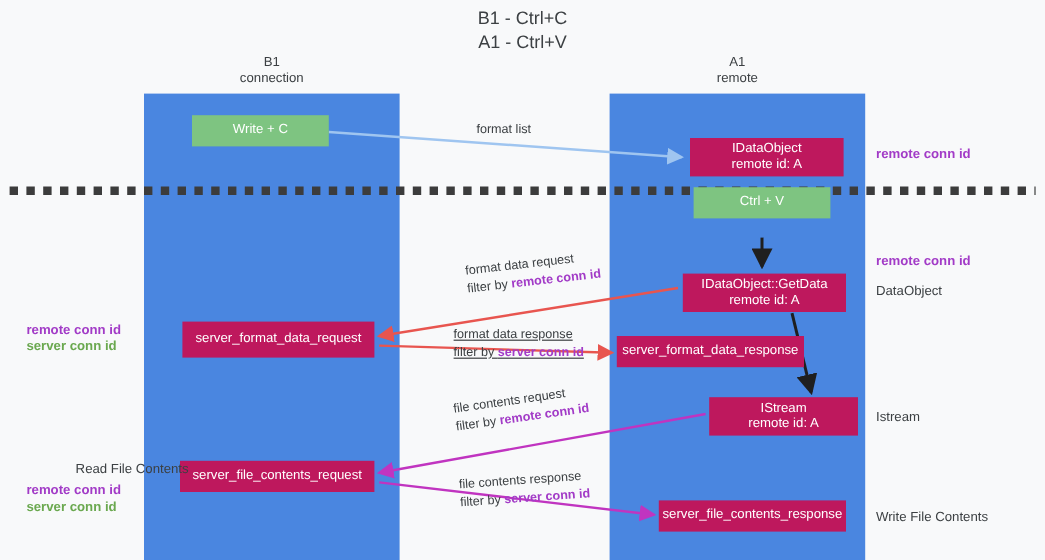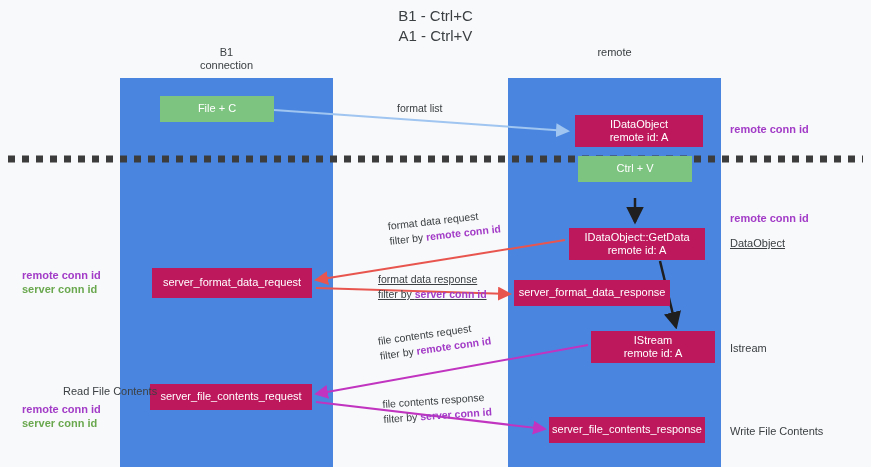--- a/index.html
+++ b/index.html
@@ -43,21 +43,21 @@
   #n-istream{left:591px;top:331px;width:124px;height:32px;}
   #n-srv-file-req{left:150px;top:384px;width:162px;height:26px;}
   #n-srv-file-resp{left:549px;top:417px;width:156px;height:26px;}
 
   .side-label{position:absolute;font-size:11px;line-height:14px;color:#3c4043;}
   .conn-purple{color:#a23bc7;font-weight:bold;}
   .conn-green{color:#6aa84f;font-weight:bold;}
 
   #lbl-remote-1{left:730px;top:122px;}
   #lbl-remote-2{left:730px;top:211px;}
-  #lbl-dataobject{left:730px;top:236px;text-decoration:underline;}
+  #lbl-dataobject{left:730px;top:236px;}
   #lbl-istream{left:730px;top:341px;}
   #lbl-write-file{left:730px;top:424px;}
 
   #lbl-left-conn{left:22px;top:268px;text-align:left;}
   #lbl-read-file{left:28px;top:384px;padding-left:35px;}
   #lbl-left-conn2{left:22px;top:402px;text-align:left;}
 
   .arrow-label{
     position:absolute;font-size:10.5px;line-height:15px;color:#3c4043;
     white-space:nowrap;transform-origin:left top;
@@ -77,20 +77,21 @@
 <div class="title">
   <div>B1 - Ctrl+C</div>
   <div>A1 - Ctrl+V</div>
 </div>
 
 <div class="lane-head" id="head-b1">
   <div>B1</div>
   <div>connection</div>
 </div>
 <div class="lane-head" id="head-a1">
+  <div>A1</div>
   <div>remote</div>
 </div>
 
 <svg class="canvas" xmlns="http://www.w3.org/2000/svg">
   <defs>
     <marker id="ar-blue" markerWidth="7" markerHeight="7" refX="6" refY="3.5" orient="auto">
       <path d="M0,0 L7,3.5 L0,7 z" fill="#9fc5f0"></path>
     </marker>
     <marker id="ar-red" markerWidth="7" markerHeight="7" refX="6" refY="3.5" orient="auto">
       <path d="M0,0 L7,3.5 L0,7 z" fill="#e8554f"></path>
@@ -111,21 +112,21 @@
   <line x1="316" y1="288" x2="510" y2="294" stroke="#e8554f" stroke-width="2" marker-end="url(#ar-red)"></line>
 
   <line x1="660" y1="261" x2="676" y2="327" stroke="#1f1f1f" stroke-width="2.5" marker-end="url(#ar-blk)"></line>
 
   <line x1="588" y1="345" x2="316" y2="394" stroke="#c034c0" stroke-width="2" marker-end="url(#ar-mag)"></line>
   <line x1="316" y1="402" x2="545" y2="429" stroke="#c034c0" stroke-width="2" marker-end="url(#ar-mag)"></line>
 
   <line x1="8" y1="159" x2="863" y2="159" stroke="#3c3c3c" stroke-width="7" stroke-dasharray="7 7"></line>
 </svg>
 
-<div class="node green" id="n-ctrlc">File + C</div>
+<div class="node green" id="n-ctrlc">Write + C</div>
 
 <div class="node orange" id="n-idataobject">
   <div>
     <div>IDataObject</div>
     <div>remote id: A</div>
   </div>
 </div>
 
 <div class="node green" id="n-ctrlv">Ctrl + V</div>
 

